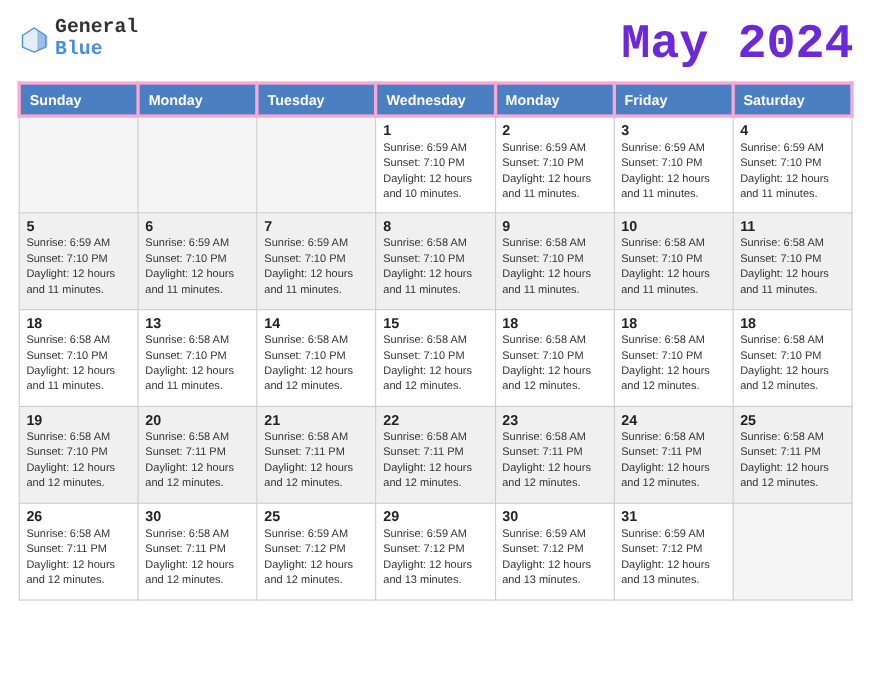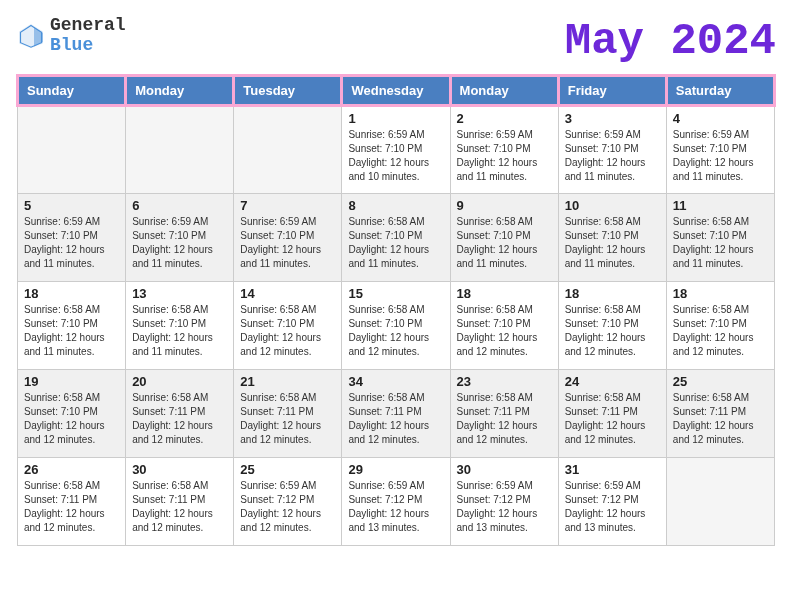--- a/index.html
+++ b/index.html
@@ -279,21 +279,21 @@
 and 12 minutes.</div>
         </td>
         <td>
           <span class="day-num">21</span>
           <div class="day-info" style="white-space: pre-line;">Sunrise: 6:58 AM
 Sunset: 7:11 PM
 Daylight: 12 hours
 and 12 minutes.</div>
         </td>
         <td>
-          <span class="day-num">34</span>
+          <span class="day-num">22</span>
           <div class="day-info" style="white-space: pre-line;">Sunrise: 6:58 AM
 Sunset: 7:11 PM
 Daylight: 12 hours
 and 12 minutes.</div>
         </td>
         <td>
           <span class="day-num">23</span>
           <div class="day-info" style="white-space: pre-line;">Sunrise: 6:58 AM
 Sunset: 7:11 PM
 Daylight: 12 hours

